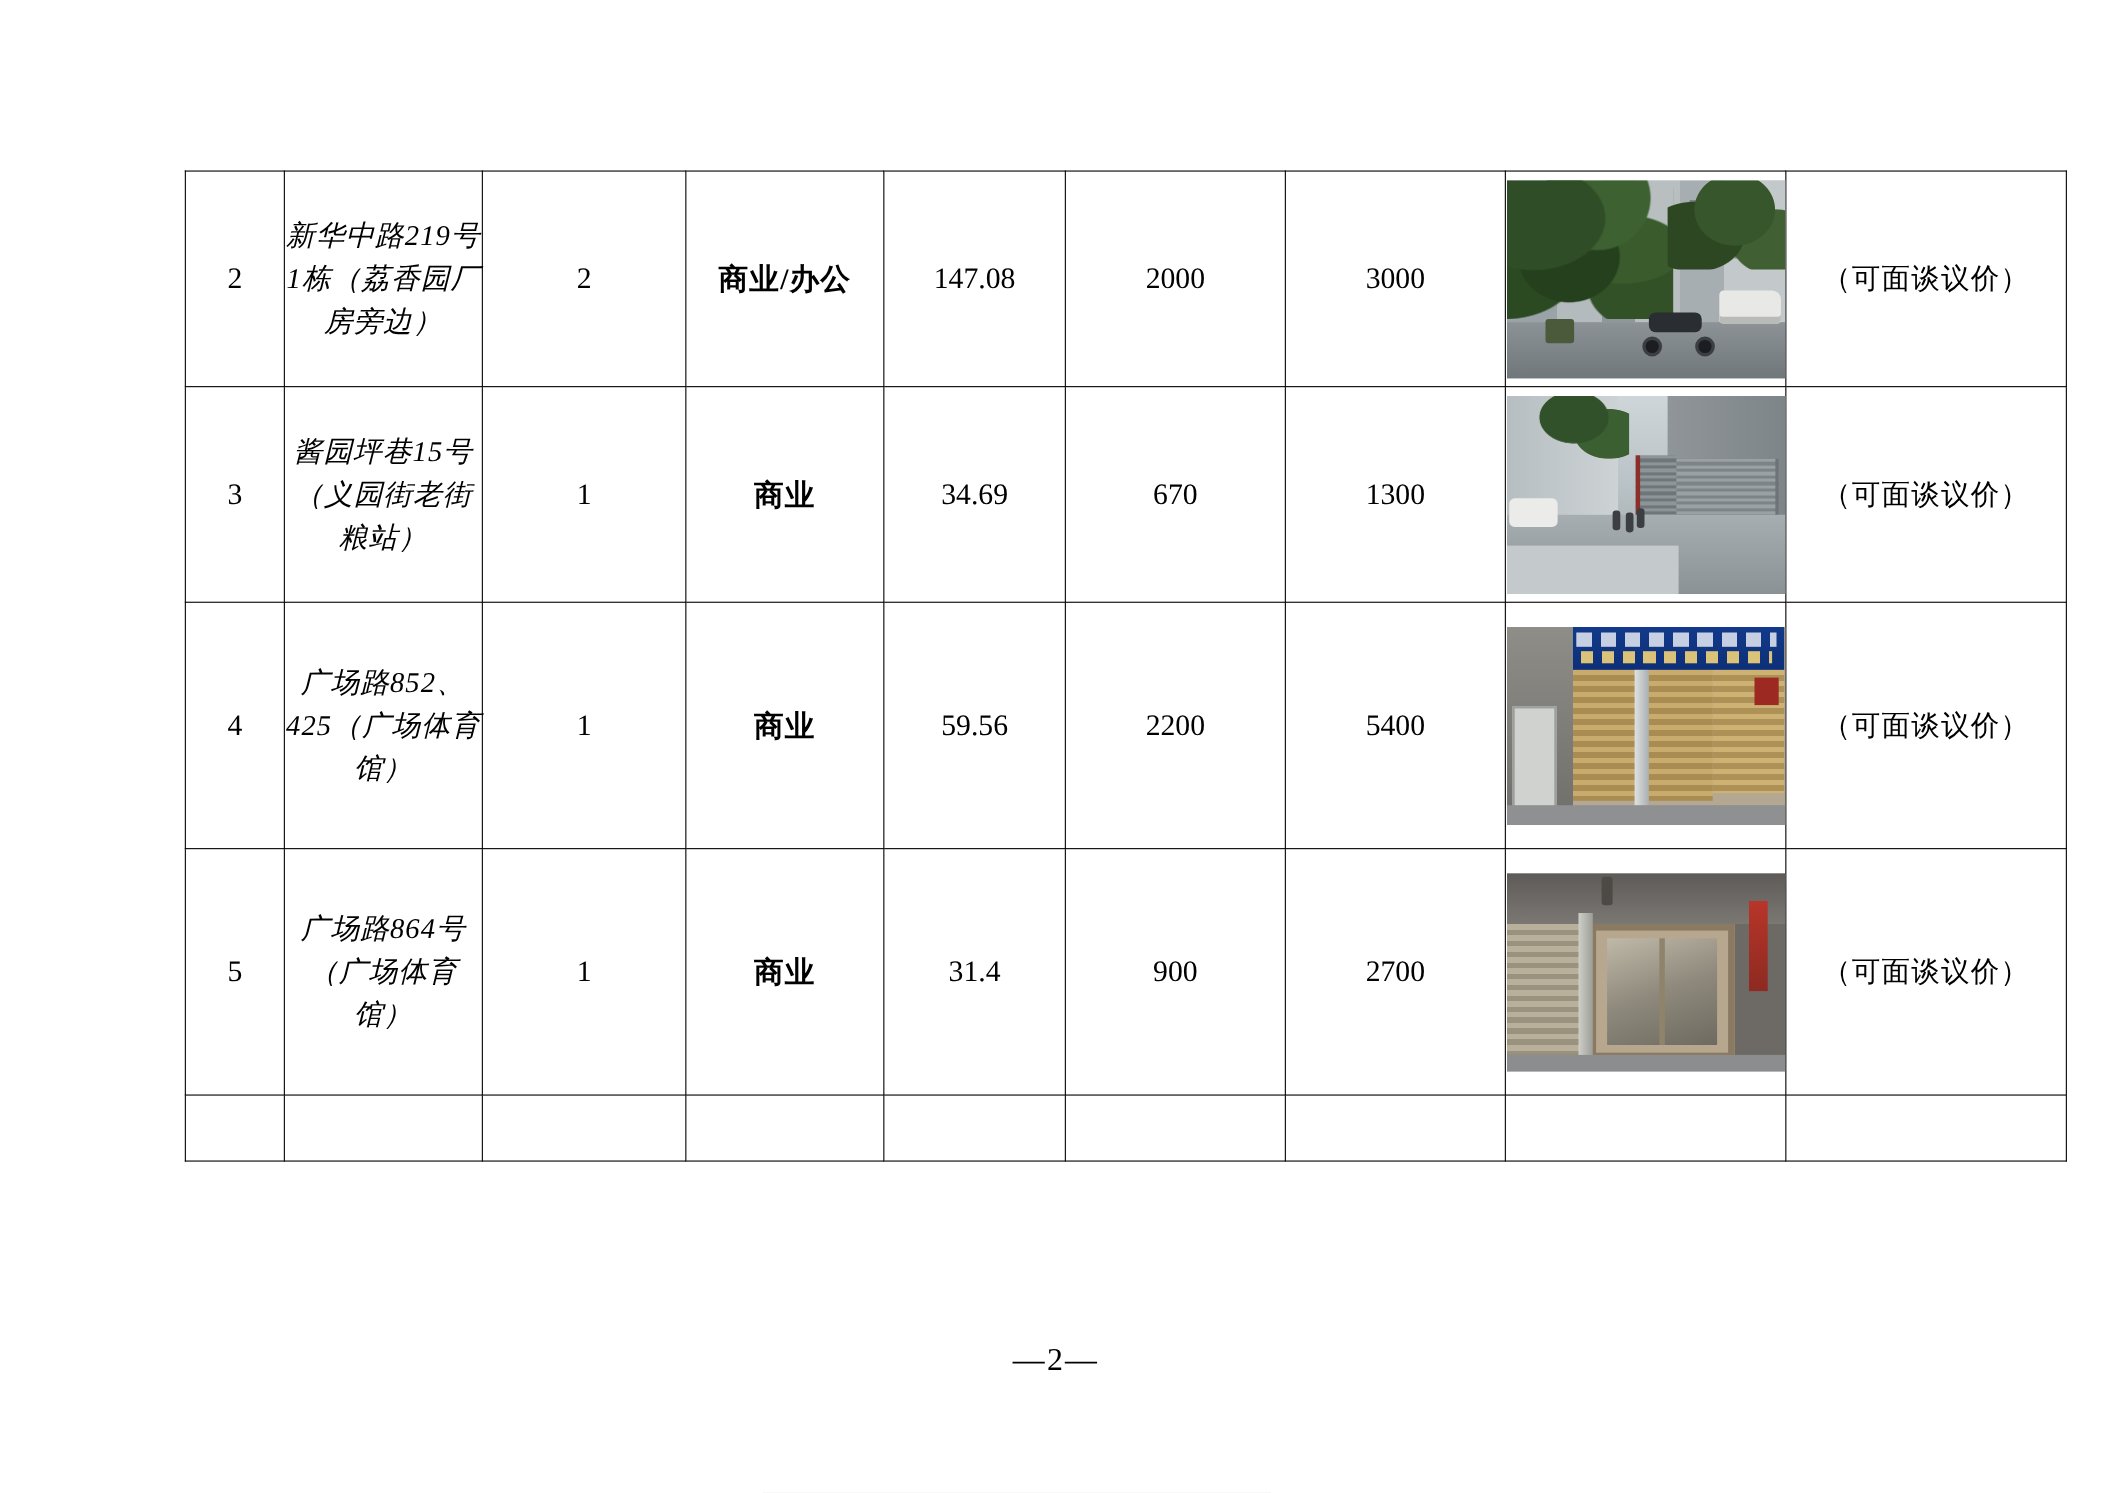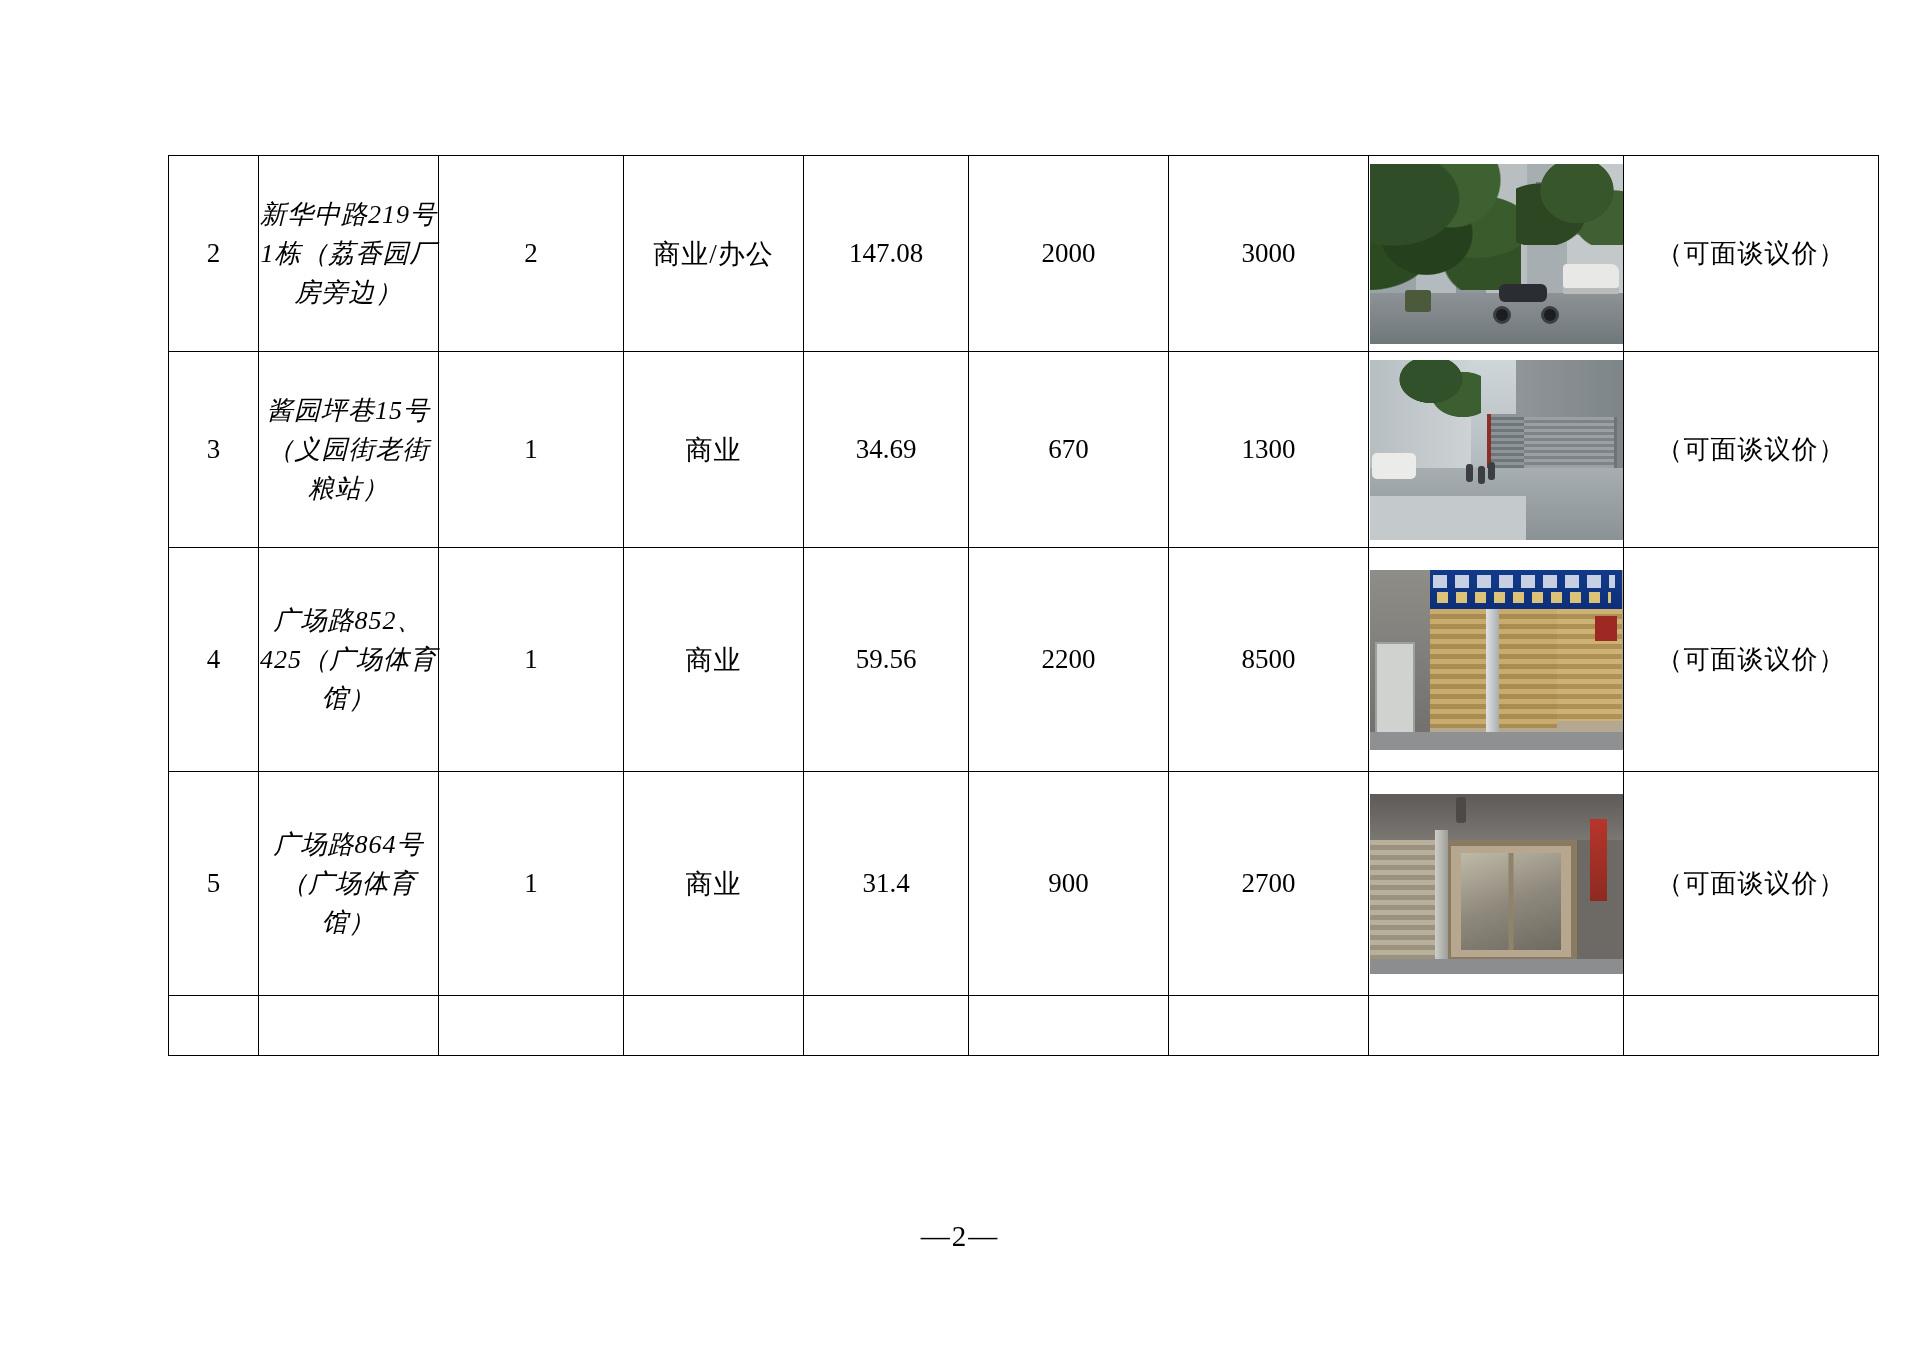--- a/index.html
+++ b/index.html
@@ -59,20 +59,21 @@
     letter-spacing: 1px;
   }
   .cell-qty, .cell-area, .cell-price, .cell-total {
     font-size: 27px;
     color: #000;
   }
   .cell-use {
     font-size: 27px;
     color: #000;
     letter-spacing: 1px;
+    font-weight: bold;
   }
   .cell-note {
     font-size: 26px;
     color: #000;
     letter-spacing: 1px;
   }
   .photo-cell {
     padding: 0;
   }
   .photo-wrap {
@@ -372,21 +373,21 @@
         <td class="cell-note">（可面谈议价）</td>
       </tr>
 
       <tr style="height:224px;">
         <td class="cell-no">4</td>
         <td class="cell-addr">广场路852、425（广场体育馆）</td>
         <td class="cell-qty">1</td>
         <td class="cell-use">商业</td>
         <td class="cell-area">59.56</td>
         <td class="cell-price">2200</td>
-        <td class="cell-total">8500</td>
+        <td class="cell-total">5400</td>
         <td class="photo-cell">
           <div class="photo-wrap">
             <div class="photo ph3">
               <div class="sign">
                   <div class="t"></div>
                   <div class="t2"></div>
                 </div>
               <div class="wallL"></div>
               <div class="shutter"></div>
               <div class="shutterR"></div>

